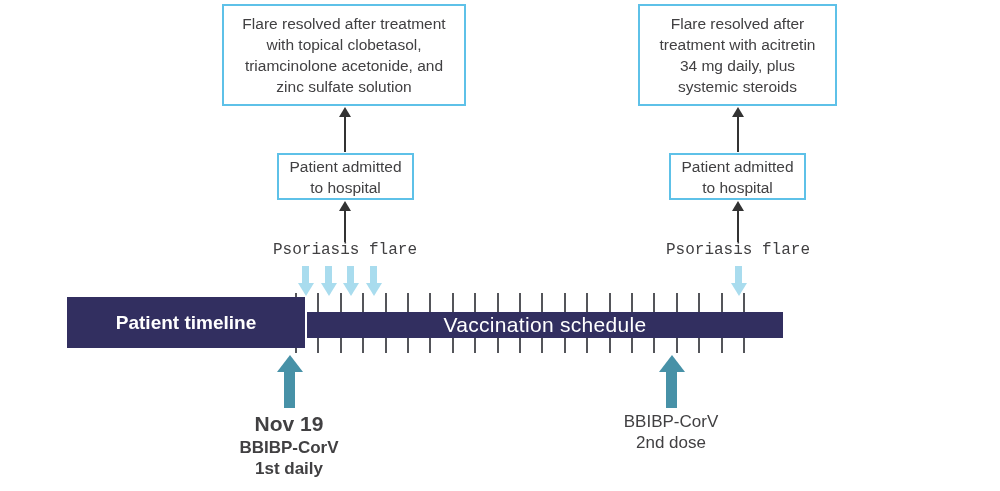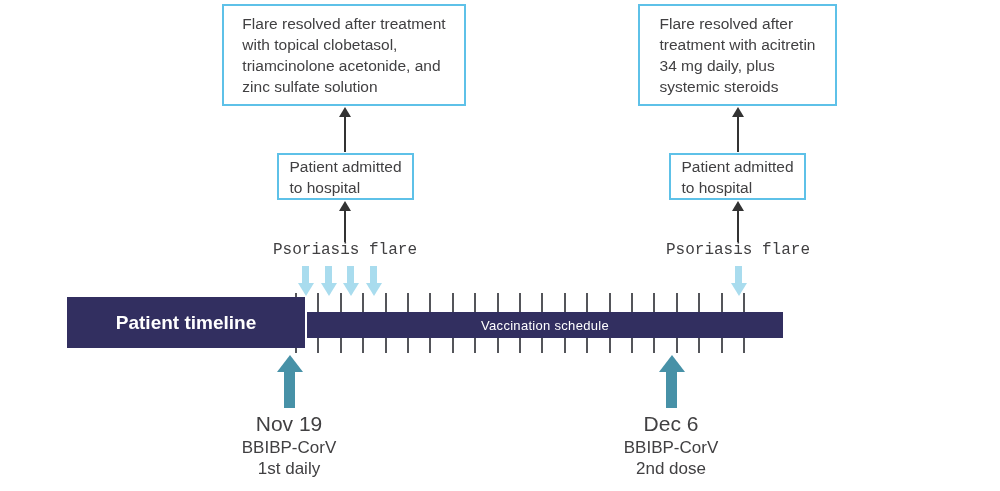--- a/index.html
+++ b/index.html
@@ -10,21 +10,21 @@
     font-family:"Liberation Sans","DejaVu Sans",sans-serif;
     color:#414042;
     overflow:hidden;
   }
   
   .info-box{
     position:absolute;
     border:2px solid #5ec1e8;
     background:#ffffff;
     display:flex;align-items:center;justify-content:center;
-    text-align:left;
+    text-align:center;
     white-space:pre-line;
     font-size:15.5px;line-height:21px;
     color:#414042;
     box-sizing:border-box;
   }
   .outcome-1{left:222px;top:4px;width:244px;height:102px;}
   .outcome-2{left:638px;top:4px;width:199px;height:102px;}
   .admit-1{left:277px;top:153px;width:137px;height:47px;}
   .admit-2{left:669px;top:153px;width:137px;height:47px;}
 
@@ -59,36 +59,36 @@
   .ticks{position:absolute;left:295px;top:293px;width:452px;height:60px;z-index:1;}
   .tick{position:absolute;top:0;width:2px;height:100%;background:#54555a;}
 
   
   .bar{
     position:absolute;background:#322f60;color:#ffffff;
     display:flex;align-items:center;justify-content:center;
     text-align:center;box-sizing:border-box;margin-left:32px;
   }
   .bar-patient{left:35px;top:297px;width:238px;height:51px;z-index:2;font-size:19px;font-weight:bold;}
-  .bar-schedule{left:275px;top:312px;width:476px;height:26px;z-index:2;font-size:13px;letter-spacing:0.3px;}
+  .bar-schedule{left:275px;top:312px;width:476px;height:26px;z-index:2;font-size:21px;letter-spacing:0.3px;}
   .bar-diagnosis{left:752px;top:298px;width:234px;height:50px;z-index:2;font-size:14px;line-height:18px;padding:4px 8px;}
 
   
   .arrow-up-teal{position:absolute;top:355px;width:27px;height:53px;display:flex;flex-direction:column;align-items:center;}
   .arrow-up-teal .head{width:0;height:0;border-left:13.5px solid transparent;border-right:13.5px solid transparent;border-bottom:17px solid #4791a7;}
   .arrow-up-teal .shaft{width:11px;flex:1;background:#4791a7;}
   .ta-1{left:276px;}
   .ta-2{left:658px;}
 
   
   .dose-label{position:absolute;top:411px;width:200px;text-align:center;color:#414042;}
   .dose-label .date{font-size:21px;line-height:26px;}
   .dose-label .vaccine{font-size:17px;line-height:21px;}
   .dose-label .dose-num{font-size:17px;line-height:21px;}
-  .dl-1{left:189px;}
+  .dl-1{left:189px;font-weight:bold;}
   .dl-2{left:571px;}
 </style>
 </head>
 <body>
 
 <div class="canvas">
 
   <div class="info-box outcome-1">Flare resolved after treatment
 with topical clobetasol,
 triamcinolone acetonide, and
@@ -183,18 +183,17 @@
       <span class="head"></span>
       <span class="shaft"></span>
     </div>
 
   <div class="dose-label dl-1">
     <div class="date">Nov 19</div>
     <div class="vaccine">BBIBP-CorV</div>
     <div class="dose-num">1st daily</div>
   </div>
   <div class="dose-label dl-2">
-    <div class="date">Dec 6</div>
     <div class="vaccine">BBIBP-CorV</div>
     <div class="dose-num">2nd dose</div>
   </div>
 
 </div>
 
 </body></html>

